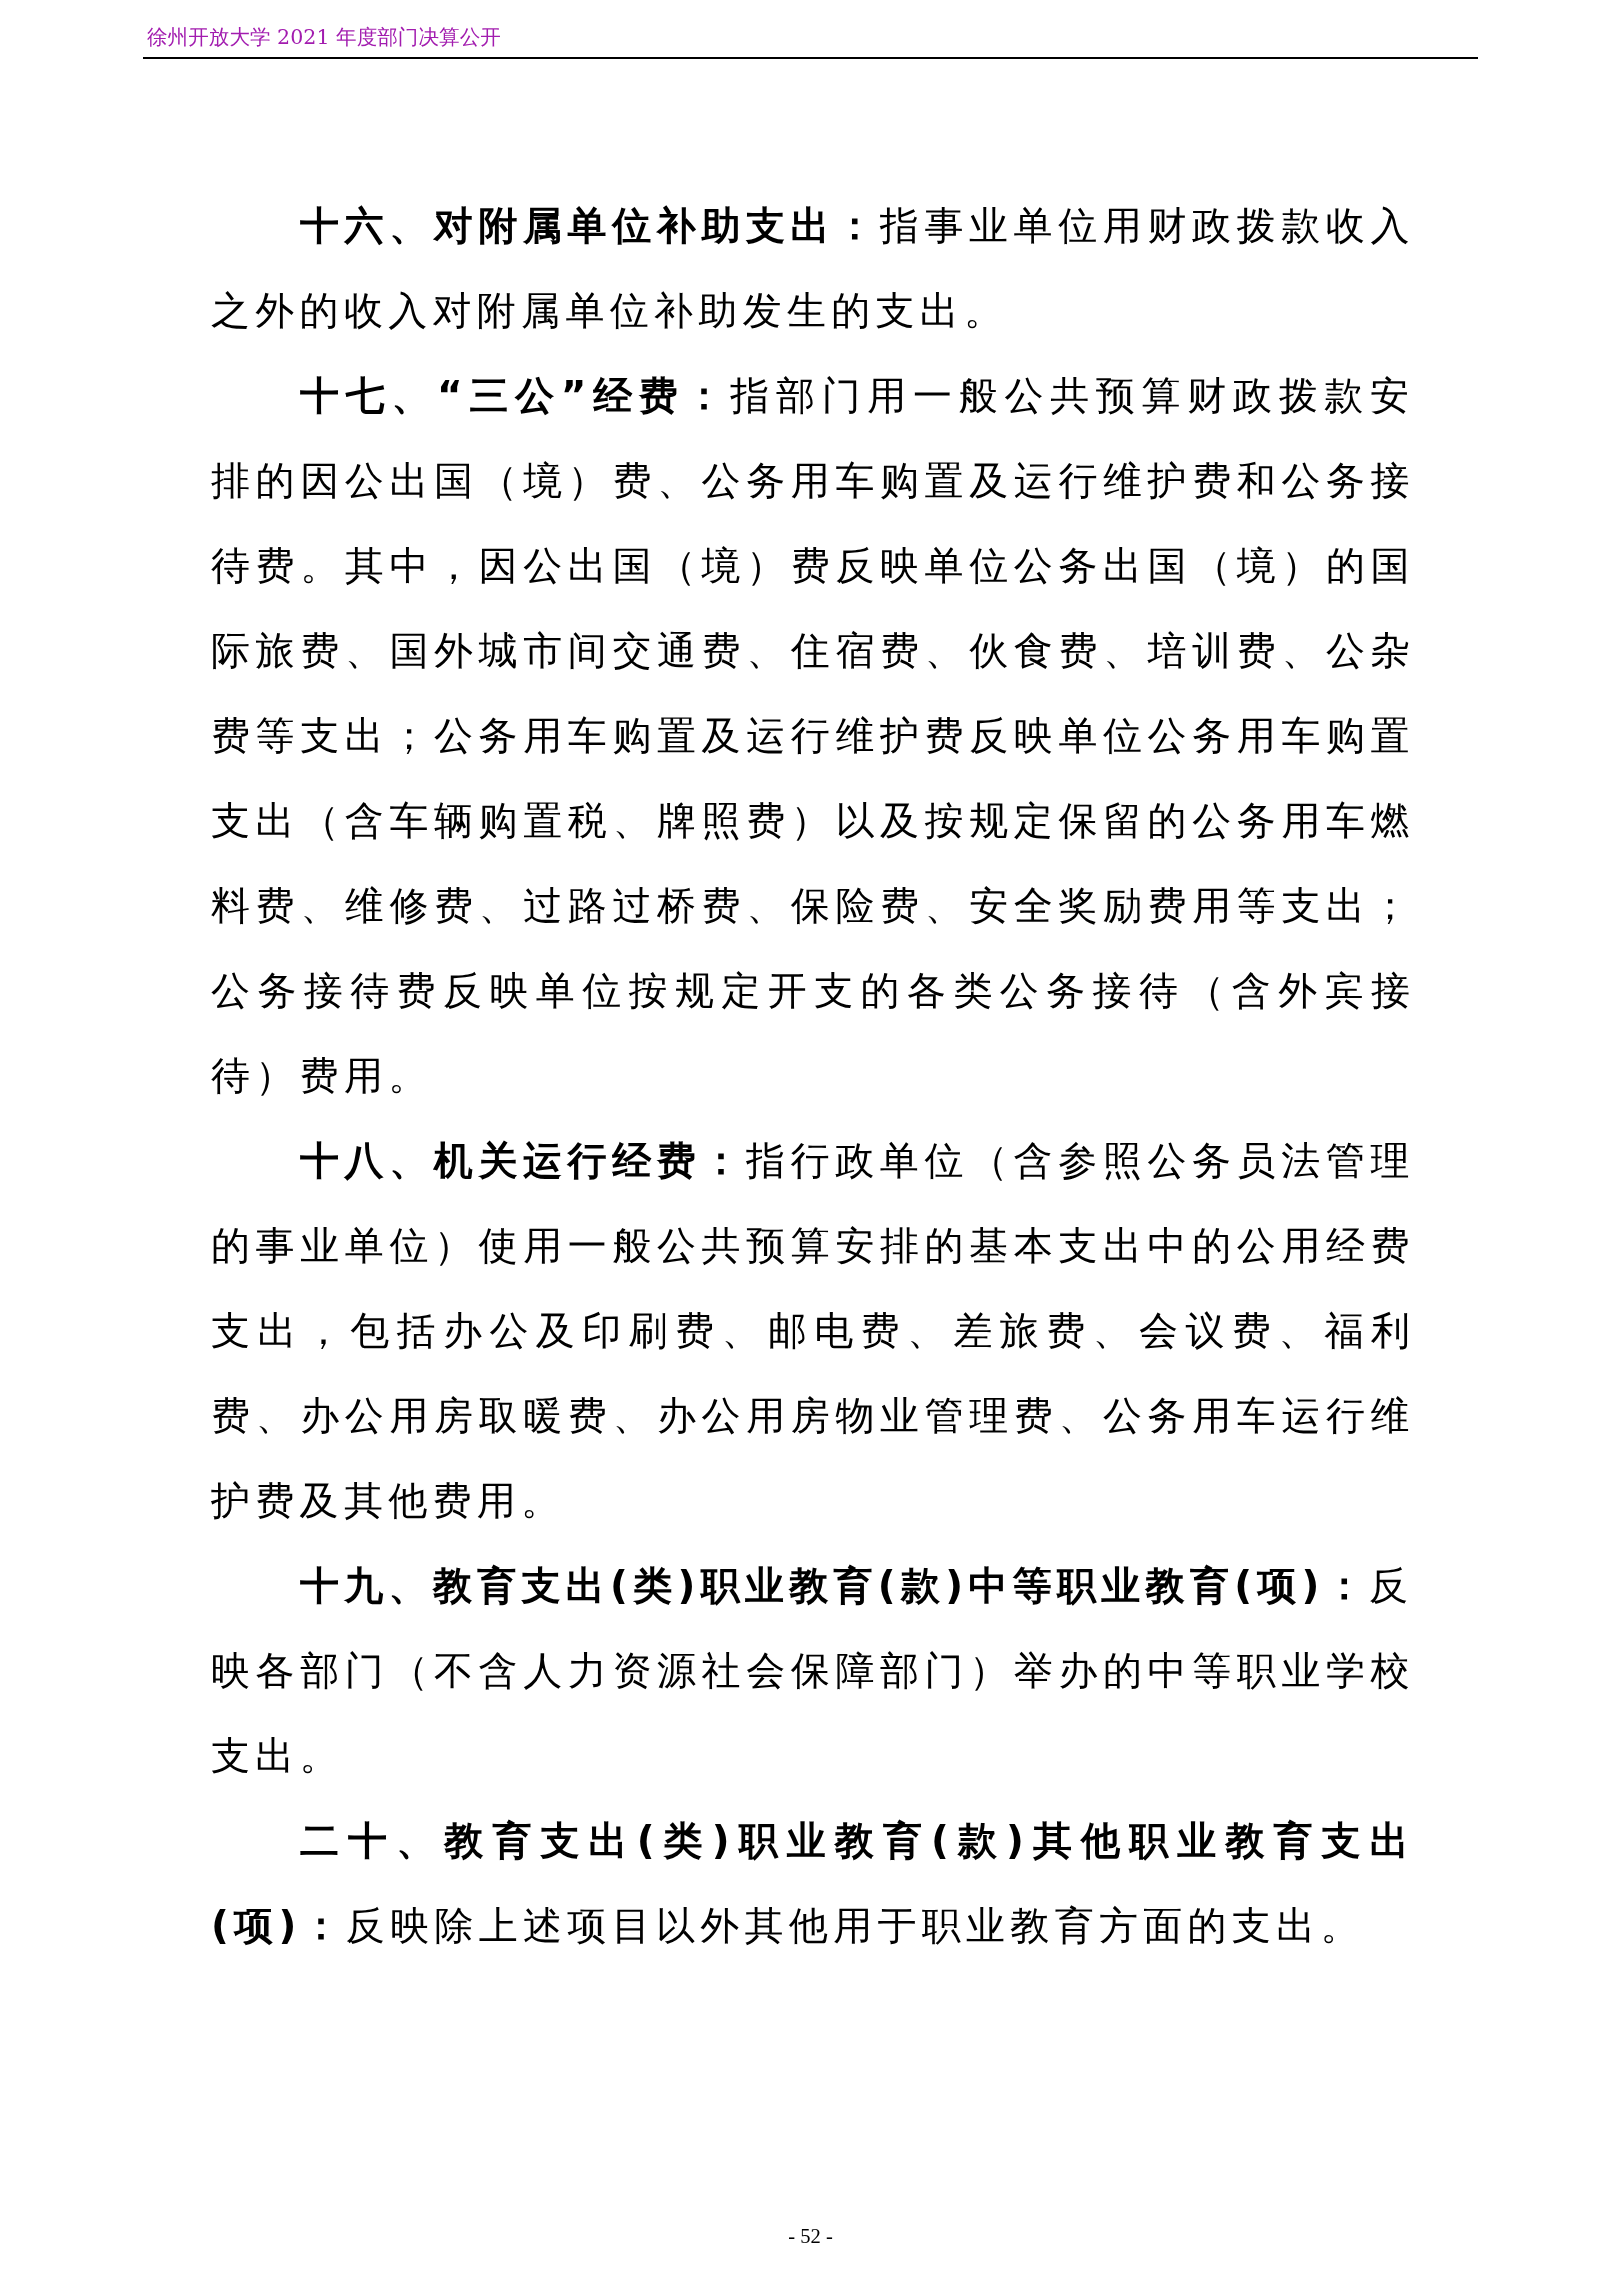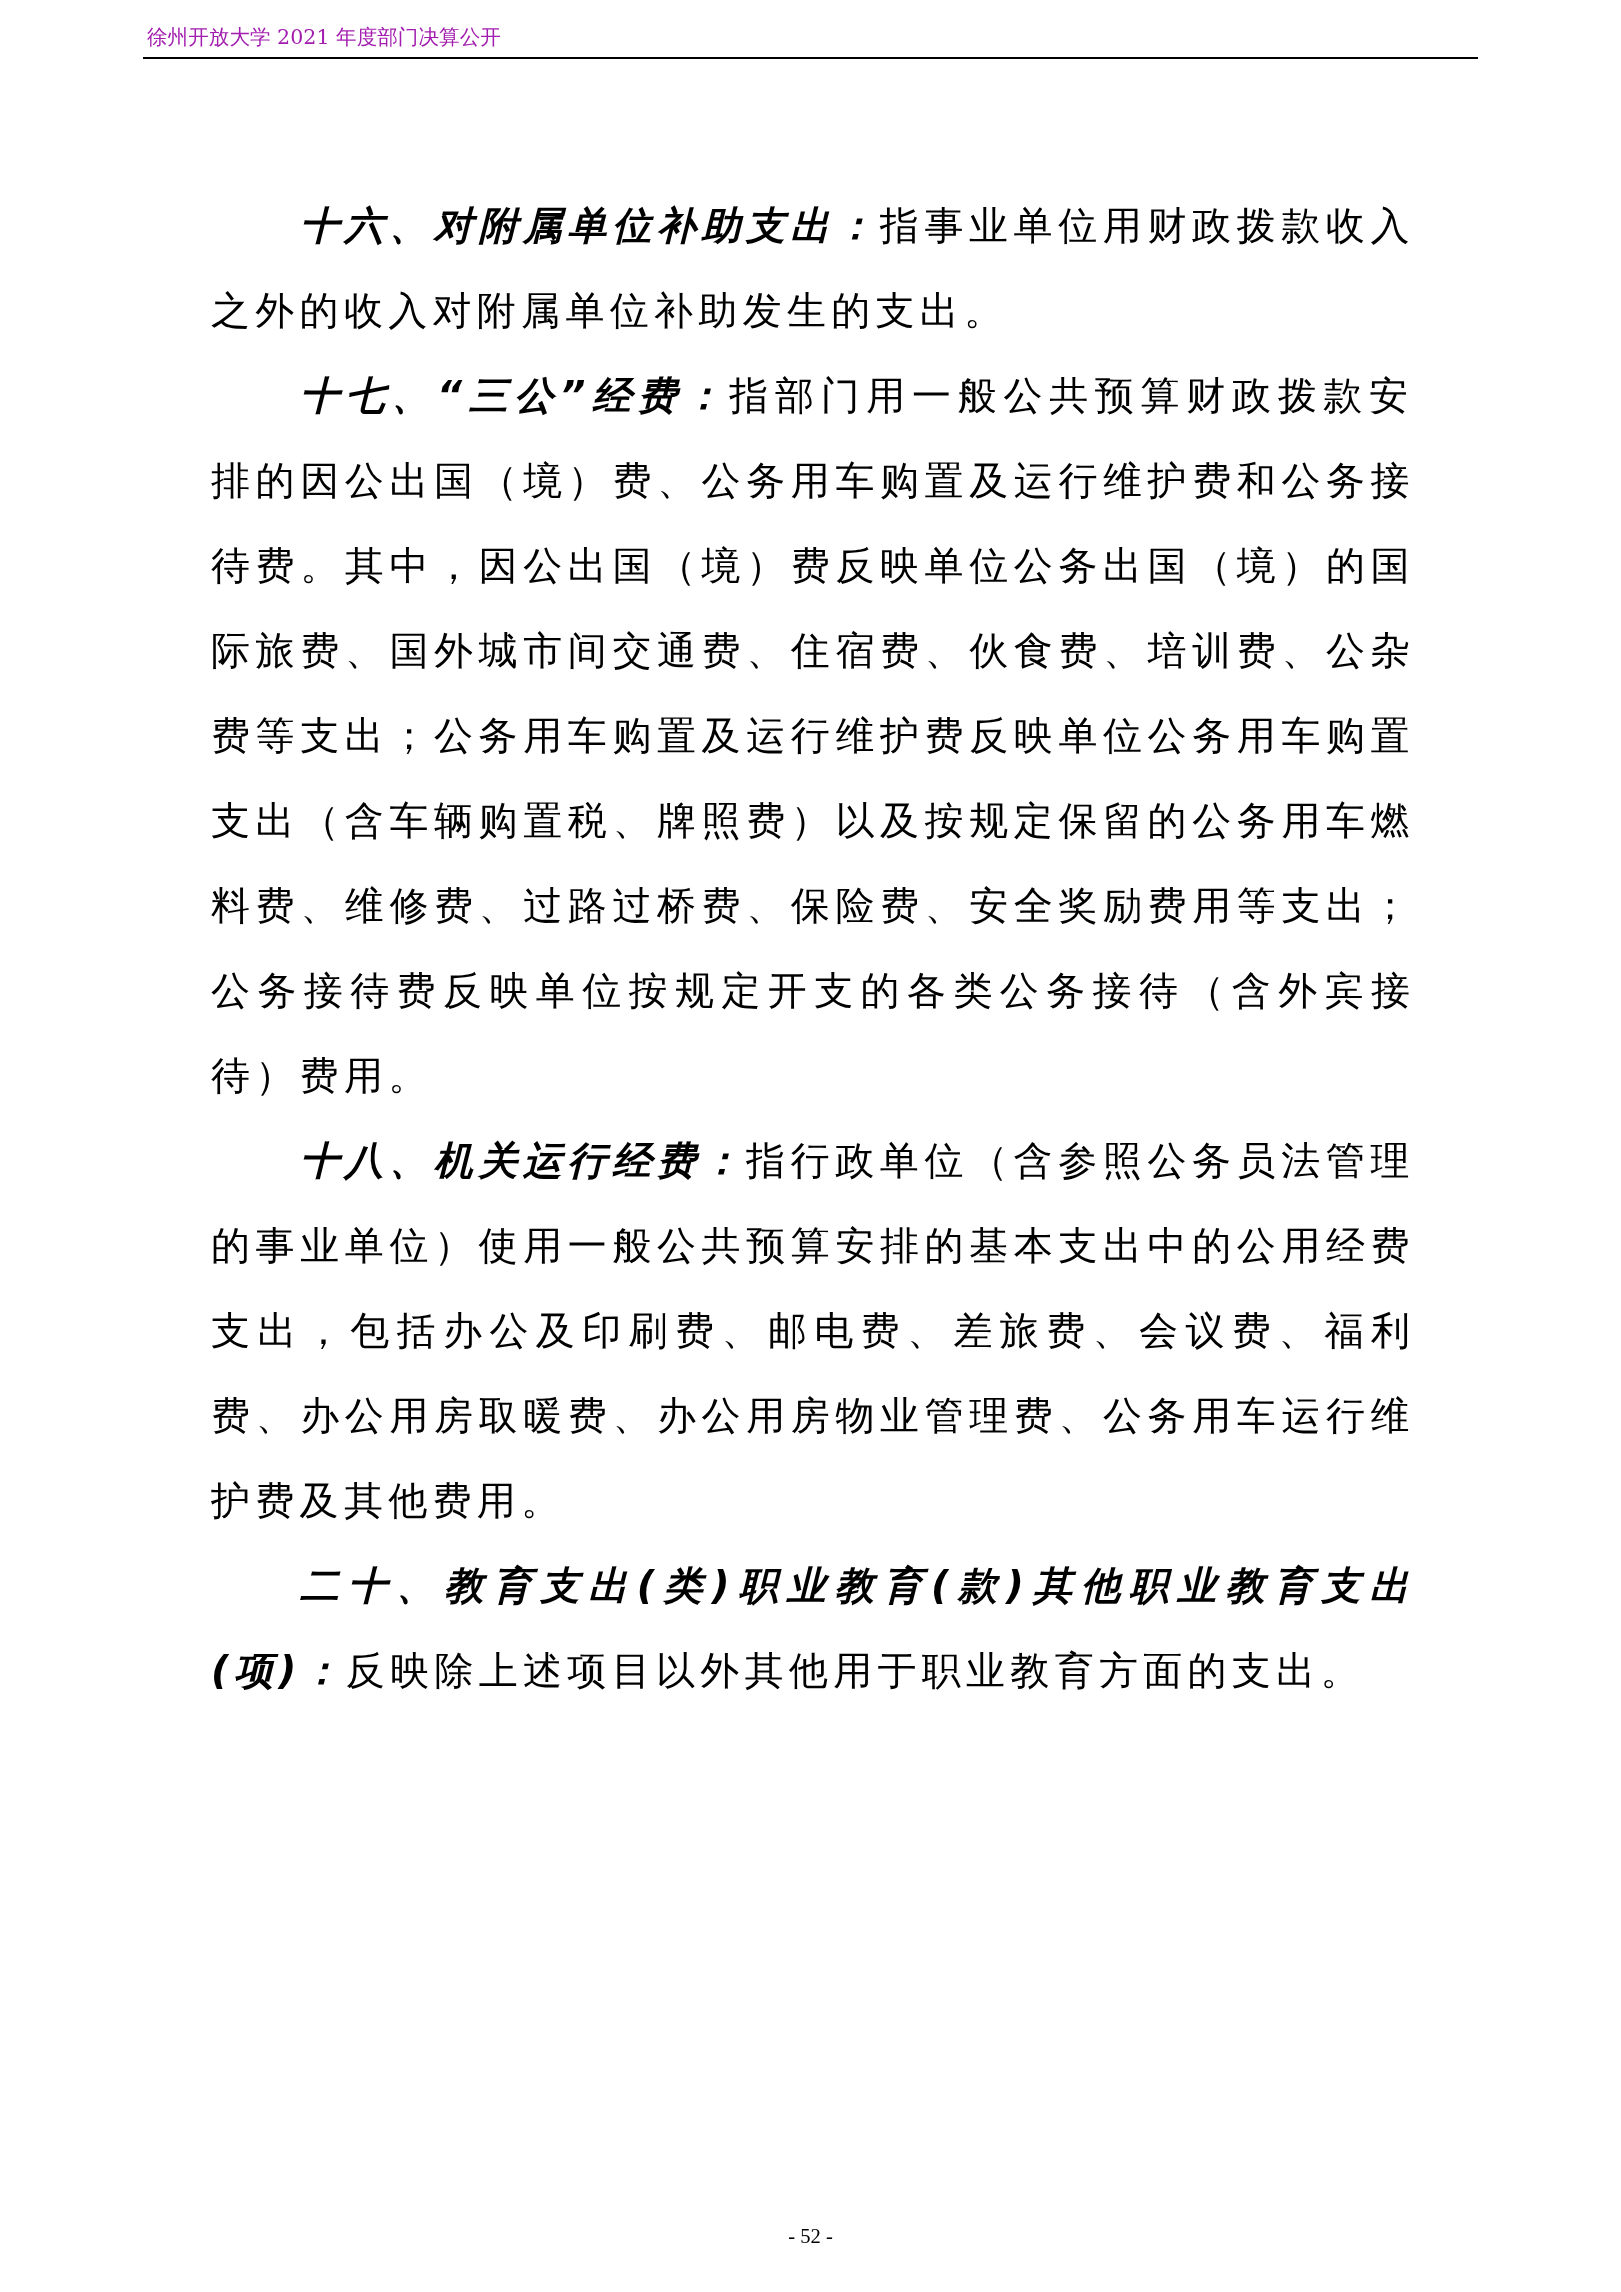--- a/index.html
+++ b/index.html
@@ -64,21 +64,20 @@
     }
     .line.last .line-inner {
       text-align-last: left;
     }
     .line.indent .line-inner {
       width: 1114px;
     }
     .bold {
       font-weight: bold;
       font-family: "DejaVu Sans", "Liberation Sans", sans-serif;
-      font-style: italic;
     }
     .page-number {
       position: absolute;
       left: 0;
       width: 1621px;
       top: 2223px;
       text-align: center;
       font-size: 20.6px;
       line-height: 27.4px;
       font-family: Liberation Serif, serif;
@@ -117,20 +116,27 @@
     <div>
       <div class="line indent"><span class="line-inner" style="display: inline-block; width: auto; letter-spacing: 5.6px; margin-right: -5.6px;"><span class="bold">十八、机关运行经费：</span><span>指行政单位（含参照公务员法管理</span></span></div>
       <div class="line"><span class="line-inner" style="display: inline-block; width: auto; letter-spacing: 5.6px; margin-right: -5.6px;">的事业单位）使用一般公共预算安排的基本支出中的公用经费</span></div>
       <div class="line"><span class="line-inner" style="display: inline-block; width: auto; letter-spacing: 7.4px; margin-right: -7.4px;">支出，包括办公及印刷费、邮电费、差旅费、会议费、福利</span></div>
       <div class="line"><span class="line-inner" style="display: inline-block; width: auto; letter-spacing: 5.6px; margin-right: -5.6px;">费、办公用房取暖费、办公用房物业管理费、公务用车运行维</span></div>
       <div class="line last">
           <span class="line-inner">护费及其他费用。</span>
         </div>
     </div>
 
+    <div>
+      <div class="line indent"><span class="line-inner" style="display: inline-block; width: auto; letter-spacing: 5.3px; margin-right: -5.3px;"><span class="bold">十九、教育支出(类)职业教育(款)中等职业教育(项)：</span><span>反</span></span></div>
+      <div class="line"><span class="line-inner" style="display: inline-block; width: auto; letter-spacing: 5.6px; margin-right: -5.6px;">映各部门（不含人力资源社会保障部门）举办的中等职业学校</span></div>
+      <div class="line last">
+          <span class="line-inner">支出。</span>
+        </div>
+    </div>
 
     <div>
       <div class="line indent"><span class="line-inner" style="display: inline-block; width: auto; letter-spacing: 9.1px; margin-right: -9.1px;"><span class="bold">二十、教育支出(类)职业教育(款)其他职业教育支出</span><span></span></span></div>
       <div class="line last">
           <span class="line-inner"><span class="bold">(项)：</span><span>反映除上述项目以外其他用于职业教育方面的支出。</span></span>
         </div>
     </div>
   </div>
 
   <div class="page-number">- 52 -</div>

